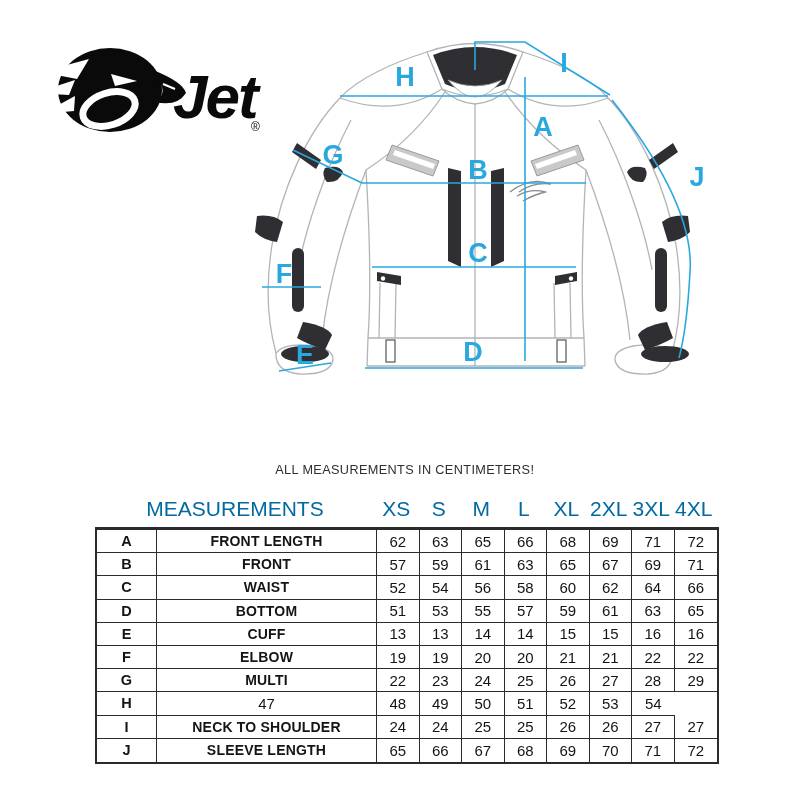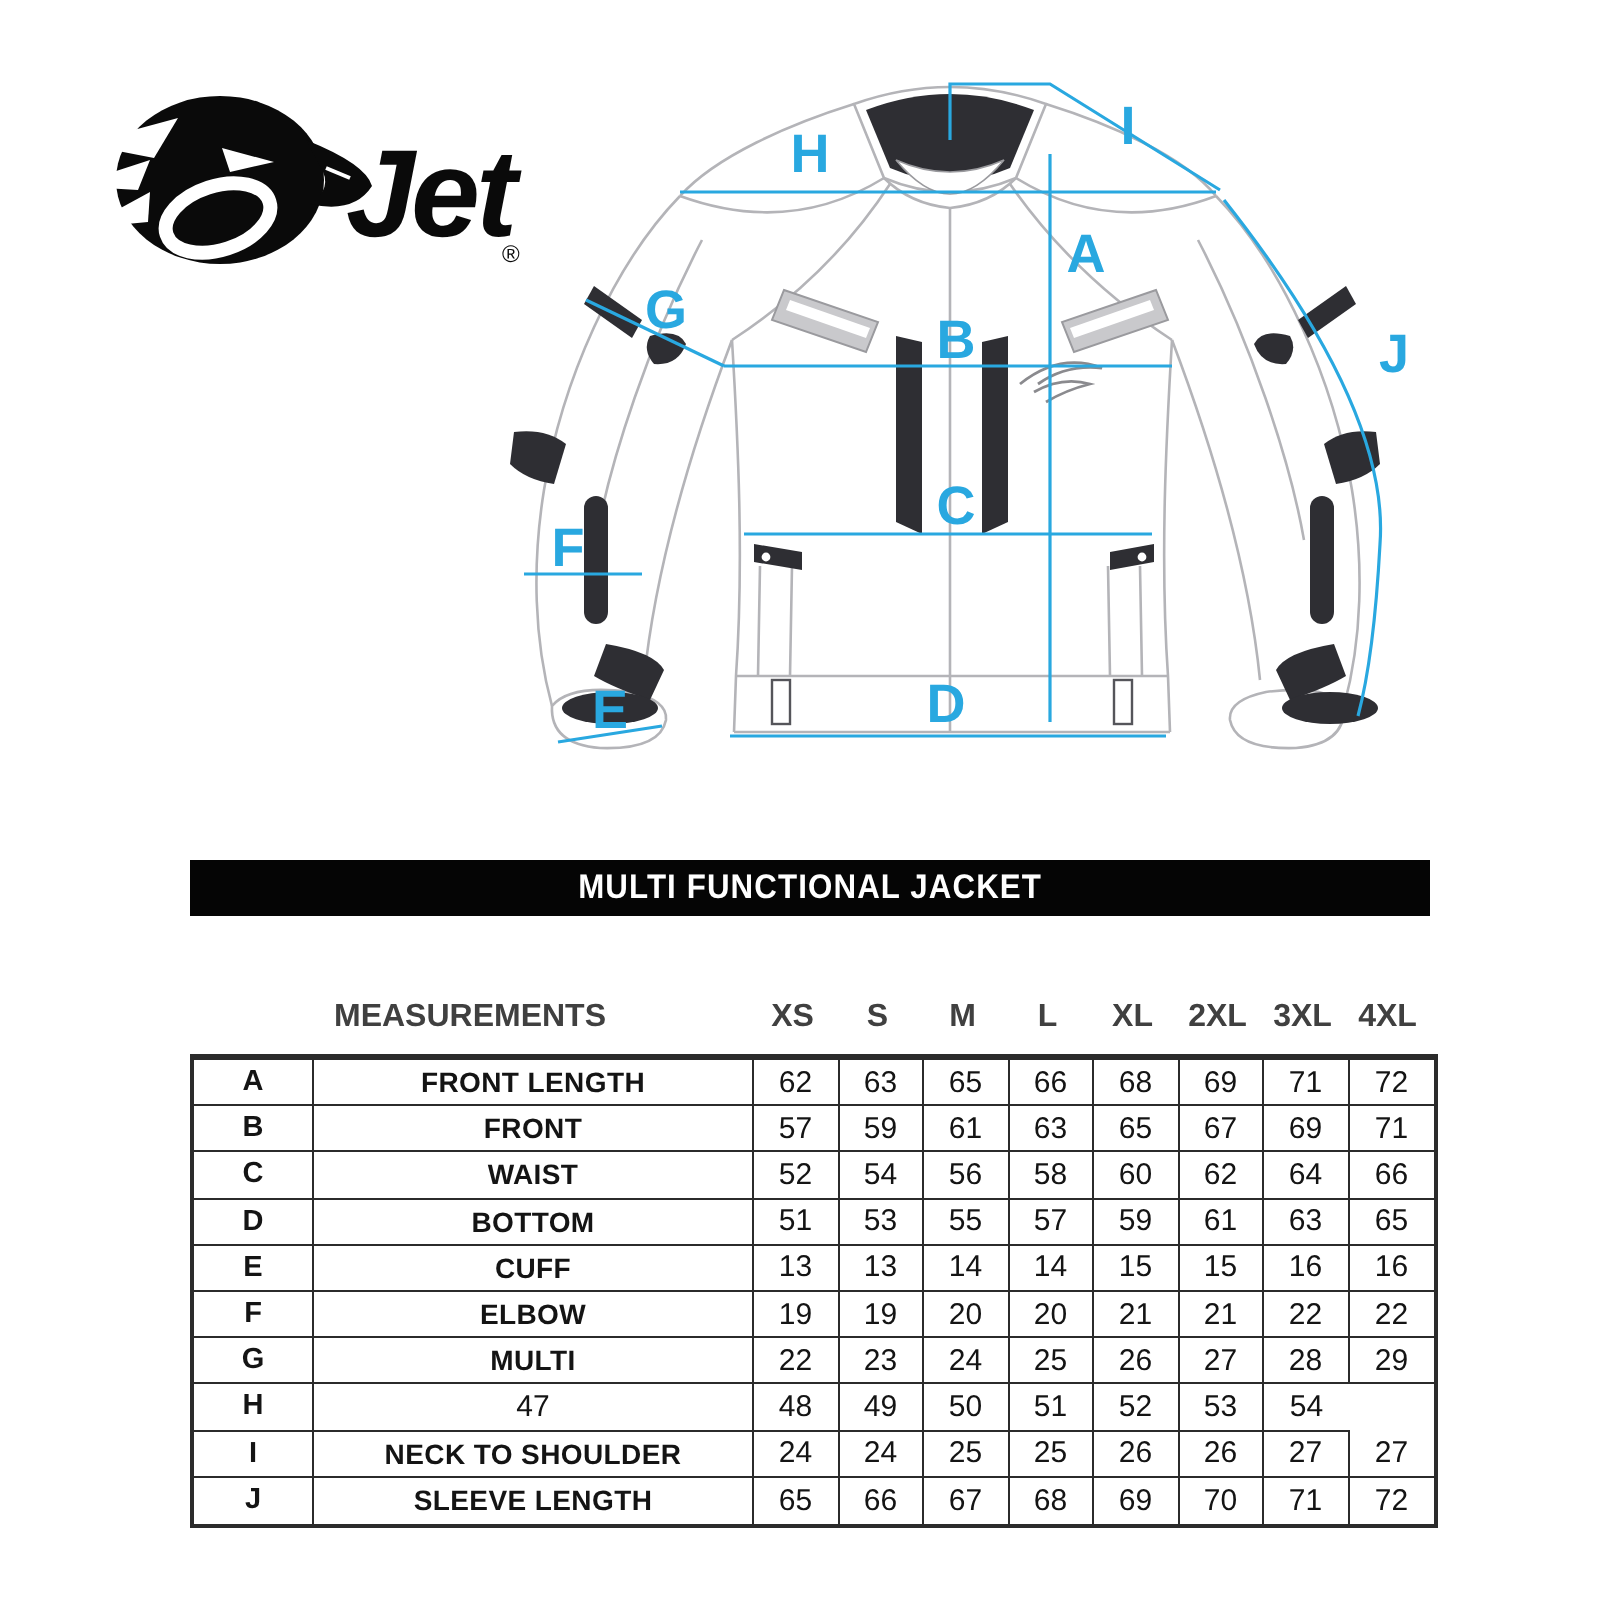--- a/index.html
+++ b/index.html
@@ -28,21 +28,21 @@
     position:absolute; left:95px; top:462px; width:620px; text-align:center;
     font-size:13.5px; color:#2e2e2e; letter-spacing:0.4px;
   }
   .subtitle span { display:inline-block; transform:scaleX(0.94); white-space:nowrap; }
   
   .grid-row { display:grid; grid-template-columns:60px 220px repeat(8, 42.5px); }
   #table-header {
     position:absolute; left:95px; top:495px; height:28px; align-items:center;
   }
   #table-header .hcell {
-    color:#404040; font-weight:bold; font-size:16px; text-align:center;
+    color:#0369a1; font-weight:normal; font-size:21px; text-align:center;
     display:flex; align-items:center; justify-content:center; height:28px;
   }
   #table-header .hcell.meas { grid-column:1 / 3; }
   #size-table {
     position:absolute; left:95px; top:527px; width:620px;
     border:2px solid #2b2b2b; border-top-width:3px; box-sizing:content-box;
     background:#ffffff;
   }
   #size-table .trow { height:23.2px; }
   #size-table .cell {
@@ -156,22 +156,22 @@
     <text x="288" y="116">A</text>
     <text x="223" y="159">B</text>
     <text x="78" y="144">G</text>
     <text x="442" y="166">J</text>
     <text x="223" y="242">C</text>
     <text x="218" y="341">D</text>
     <text x="50" y="344">E</text>
     <text x="29" y="263">F</text>
   </svg>
 
-  <div class="title-bar">
-    <span>MULTI FUNCTIONAL JACKET</span>
+  <div class="subtitle">
+    <span>ALL MEASUREMENTS IN CENTIMETERS!</span>
   </div>
 
   <div id="table-header" class="grid-row">
       <div class="hcell meas">MEASUREMENTS</div>
       <div class="hcell size">XS</div>
       <div class="hcell size">S</div>
       <div class="hcell size">M</div>
       <div class="hcell size">L</div>
       <div class="hcell size">XL</div>
       <div class="hcell size">2XL</div>

